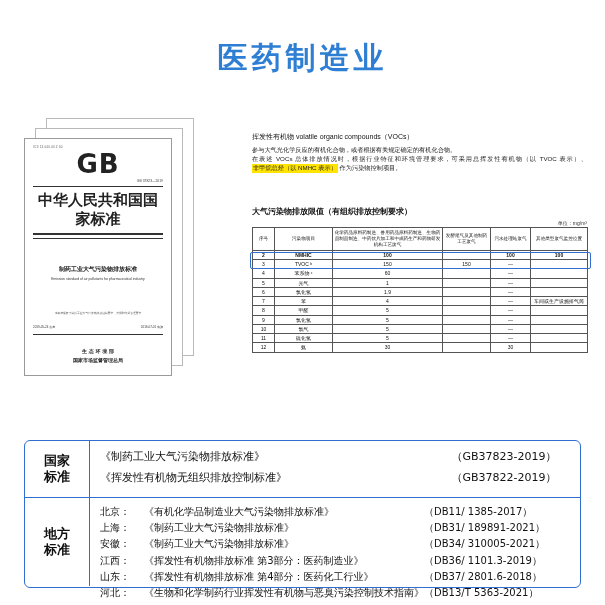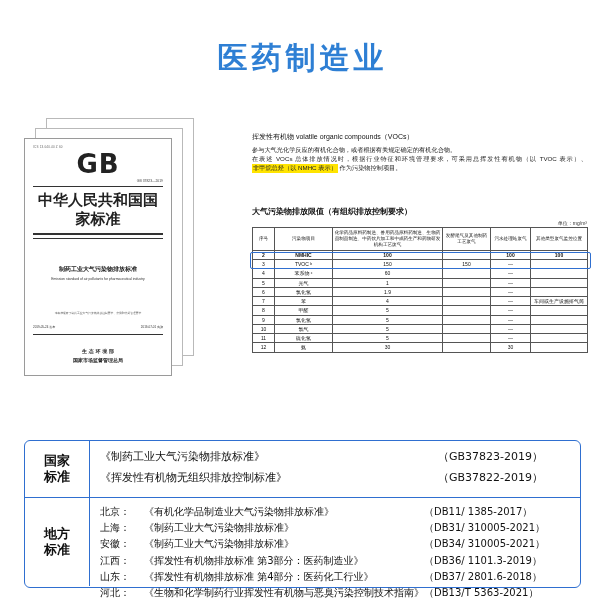--- a/index.html
+++ b/index.html
@@ -127,21 +127,21 @@
     width:64px;
     display:flex;align-items:center;justify-content:center;
     font-size:13px;font-weight:bold;color:#111;line-height:1.25;text-align:center;
     border-right:1.2px solid #2f6fd0;
     font-family:"DejaVu Sans","Liberation Sans",sans-serif;
   }
   .bb-label span{display:block;}
   .bb-content{flex:1;padding:6px 10px;box-sizing:border-box;}
   .natl-line{display:flex;justify-content:space-between;font-size:11px;line-height:1.9;color:#111;
     font-family:"DejaVu Sans","Liberation Sans",sans-serif;}
-  .natl-line .code{width:132px;text-align:left;}
+  .natl-line .code{width:132px;text-align:center;}
   .loc-line{display:flex;font-size:10px;line-height:1.62;color:#111;
     font-family:"DejaVu Sans","Liberation Sans",sans-serif;}
   .loc-city{width:44px;}
   .loc-name{flex:1;}
   .loc-code{width:146px;text-align:left;}
 </style>
 </head>
 <body>
 
 <div class="page">
@@ -331,21 +331,21 @@
       </div>
       <div class="bb-content">
           <div class="loc-line">
             <span class="loc-city">北京：</span>
             <span class="loc-name">《有机化学品制造业大气污染物排放标准》</span>
             <span class="loc-code">（DB11/ 1385-2017）</span>
           </div>
           <div class="loc-line">
             <span class="loc-city">上海：</span>
             <span class="loc-name">《制药工业大气污染物排放标准》</span>
-            <span class="loc-code">（DB31/ 310005-2021）</span>
+            <span class="loc-code">（DB31/ 189891-2021）</span>
           </div>
           <div class="loc-line">
             <span class="loc-city">安徽：</span>
             <span class="loc-name">《制药工业大气污染物排放标准》</span>
             <span class="loc-code">（DB34/ 310005-2021）</span>
           </div>
           <div class="loc-line">
             <span class="loc-city">江西：</span>
             <span class="loc-name">《挥发性有机物排放标准 第3部分：医药制造业》</span>
             <span class="loc-code">（DB36/ 1101.3-2019）</span>

